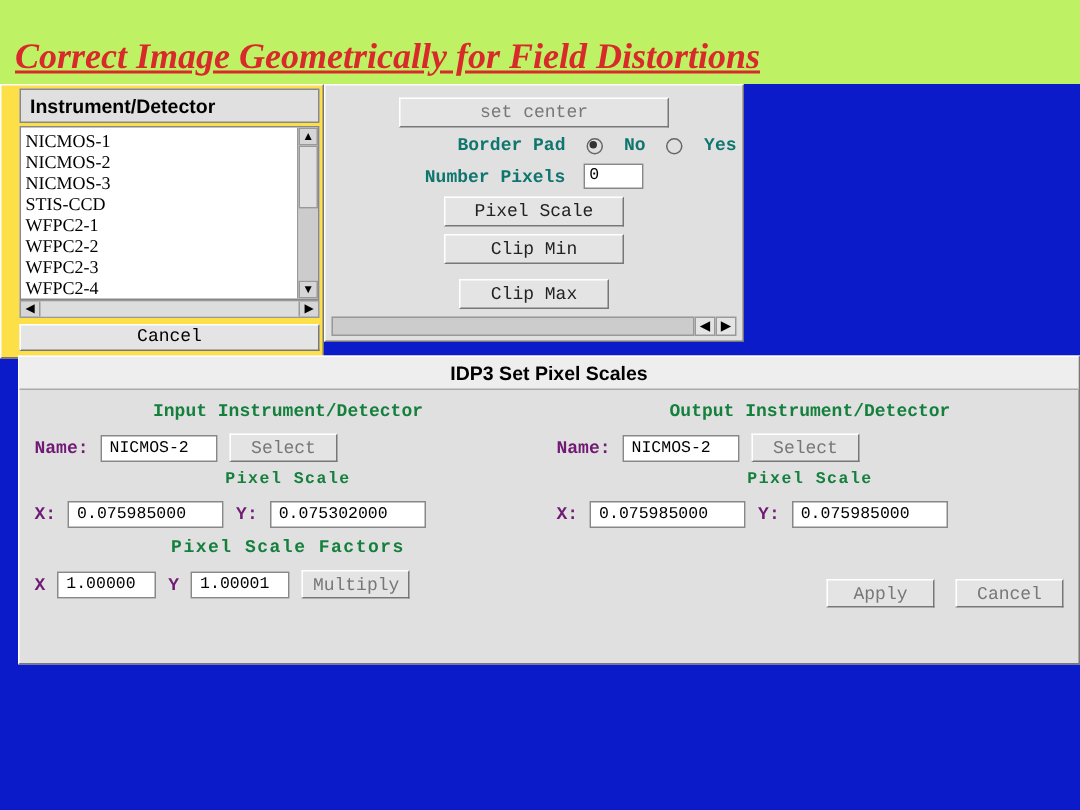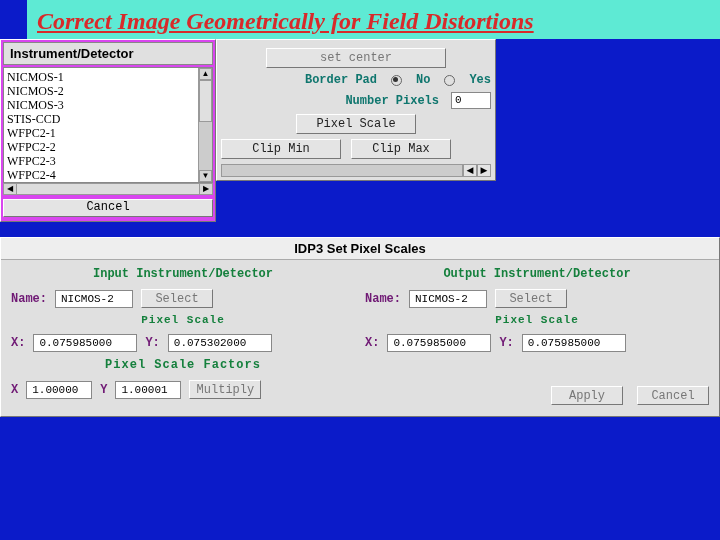--- a/index.html
+++ b/index.html
@@ -1,21 +1,21 @@
 <!DOCTYPE html>
 <html><head>
 <meta charset="utf-8">
 <style>
   * { box-sizing: border-box; margin: 0; padding: 0; font-family: "Times New Roman", serif; }
   body { width: 720px; height: 540px; background: #0b1bc9; overflow: hidden; position: relative; }
-  .title { color: #d82a2a; font-style: italic; font-weight: bold; font-size: 24px; text-decoration: underline; padding: 8px 10px 4px 10px; background:#5eead4;margin-left:27px; }
+  .title { color: #d82a2a; font-style: italic; font-weight: bold; font-size: 24px; text-decoration: underline; padding: 25px 10px 4px 10px; background:#bef264; }
   .top-panels { display:flex; gap:0; align-items:flex-start; position:relative; }
 
   
-  .inst-panel { width:216px; background:#d946ef; border-top:1px solid #fff; border-left:1px solid #fff; border-right:1px solid #777; border-bottom:1px solid #777; padding:2px 2px 4px 2px; }
+  .inst-panel { width:216px; background:#fde047; border-top:1px solid #fff; border-left:1px solid #fff; border-right:1px solid #777; border-bottom:1px solid #777; padding:2px 2px 4px 12px; }
   .inst-header { background:#e0e0e0; border:1px solid #888; font:bold 13px Helvetica,Arial,sans-serif; padding:3px 6px; }
   .listbox-wrap { display:flex; background:#fff; border:1px solid #888; margin-top:2px; height:116px; }
   .listbox { flex:1; font:12px "Courier New",monospace; padding:2px 3px; overflow:hidden; }
   .listbox div { line-height:14px; white-space:nowrap; }
   .vscroll { width:14px; background:#e0e0e0; border-left:1px solid #999; display:flex; flex-direction:column; }
   .vs-btn { height:12px; background:#d6d6d6; border:1px solid #999; font-size:8px; text-align:center; line-height:9px; }
   .vs-track { flex:1; background:#ccc; position:relative; }
   .vs-thumb { position:absolute; top:0; left:0; right:0; height:42px; background:#e0e0e0; border:1px solid #999; }
   .hscroll { height:12px; background:#d6d6d6; border:1px solid #999; margin-top:0; display:flex; }
   .hs-btn { width:12px; text-align:center; font-size:8px; }
@@ -28,21 +28,21 @@
   .lbl { font:bold 12px "Courier New",monospace; color:#0f766e; }
   .row { display:flex; align-items:center; gap:8px; margin:5px 0; }
   .radio { width:11px;height:11px;border:1px solid #666;border-radius:50%; display:inline-block; position:relative; }
   .radio.sel::after{content:"";position:absolute;top:1px;left:1px;width:5px;height:5px;border-radius:50%;background:#333;}
   .numbox { width:40px;height:17px;background:#fff;border:1px solid #888;font:11px "Courier New",monospace;padding:1px 3px; }
   .hscroll2 { height:13px; margin-top:3px; display:flex; }
   .hs2-sp{ flex:1;background:#ccc;border:1px solid #999;}
   .hs2-btn{ width:14px;background:#e4e4e4;border:1px solid #999;font-size:9px;text-align:center;line-height:11px;}
 
   
-  .pix-dialog { position:absolute; left:0; right:0; top:237px; background:#e0e0e0; border-top:1px solid #fff; border-left:1px solid #fff; border-right:1px solid #777; border-bottom:1px solid #777; padding-bottom:1px; }
+  .pix-dialog { position:absolute; left:12px; right:0; top:237px; background:#e0e0e0; border-top:1px solid #fff; border-left:1px solid #fff; border-right:1px solid #777; border-bottom:1px solid #777; padding-bottom:27px; }
   .pix-title { background:#eee; font:bold 13px Helvetica,Arial,sans-serif; text-align:center; padding:3px 0; border-bottom:1px solid #aaa;}
   .pix-body { display:flex; padding:4px 10px; gap:10px; }
   .pix-col { flex:1; }
   .sect-label { font:bold 12px "Courier New",monospace; color:#15803d; text-align:center; margin:3px 0 8px; }
   .linei { display:flex; align-items:center; gap:8px; margin:6px 0; }
   .flabel { font:bold 12px "Courier New",monospace; color:#701a75; }
   .valbox { background:#fff; border:1px solid #888; font:11px "Courier New",monospace; padding:2px 5px; height:18px; }
   .valbox.w1{width:78px;} .valbox.w2{width:104px;} .valbox.w3{width:66px;}
   .sml-btn { display:inline-flex;align-items:center;justify-content:center; width:72px;height:19px;background:#e4e4e4;border-top:1px solid #fff;border-left:1px solid #fff;border-right:1px solid #777;border-bottom:1px solid #777;font:12px "Courier New",monospace;color:#777;}
 </style>
@@ -86,28 +86,28 @@
     <div class="row" style="justify-content:center;">
       <div class="btn" style="width:180px">set center</div>
     </div>
     <div class="row" style="justify-content:flex-end;gap:14px;">
       <span class="lbl">Border Pad</span>
       <span class="radio sel"></span>
       <span class="lbl">No</span>
       <span class="radio"></span>
       <span class="lbl">Yes</span>
     </div>
-    <div class="row" style="justify-content:flex-end;gap:12px;">
+    <div class="row" style="justify-content:center;gap:12px;">
       <span class="lbl">Number Pixels</span>
       <span class="numbox">0</span>
     </div>
     <div class="row" style="gap:10px;justify-content:center;">
       <div class="btn dark" style="width:120px">Pixel Scale</div>
     </div>
-    <div class="row" style="gap:10px;">
+    <div class="row" style="gap:10px;justify-content:center;flex-direction:column;">
       <div class="btn dark" style="width:120px">Clip Min</div>
       <div class="btn dark" style="width:100px">Clip Max</div>
     </div>
     <div class="hscroll2">
       <div class="hs2-sp"></div>
       <div class="hs2-btn">◀</div>
       <div class="hs2-btn">▶</div>
     </div>
   </div>
 </div>

